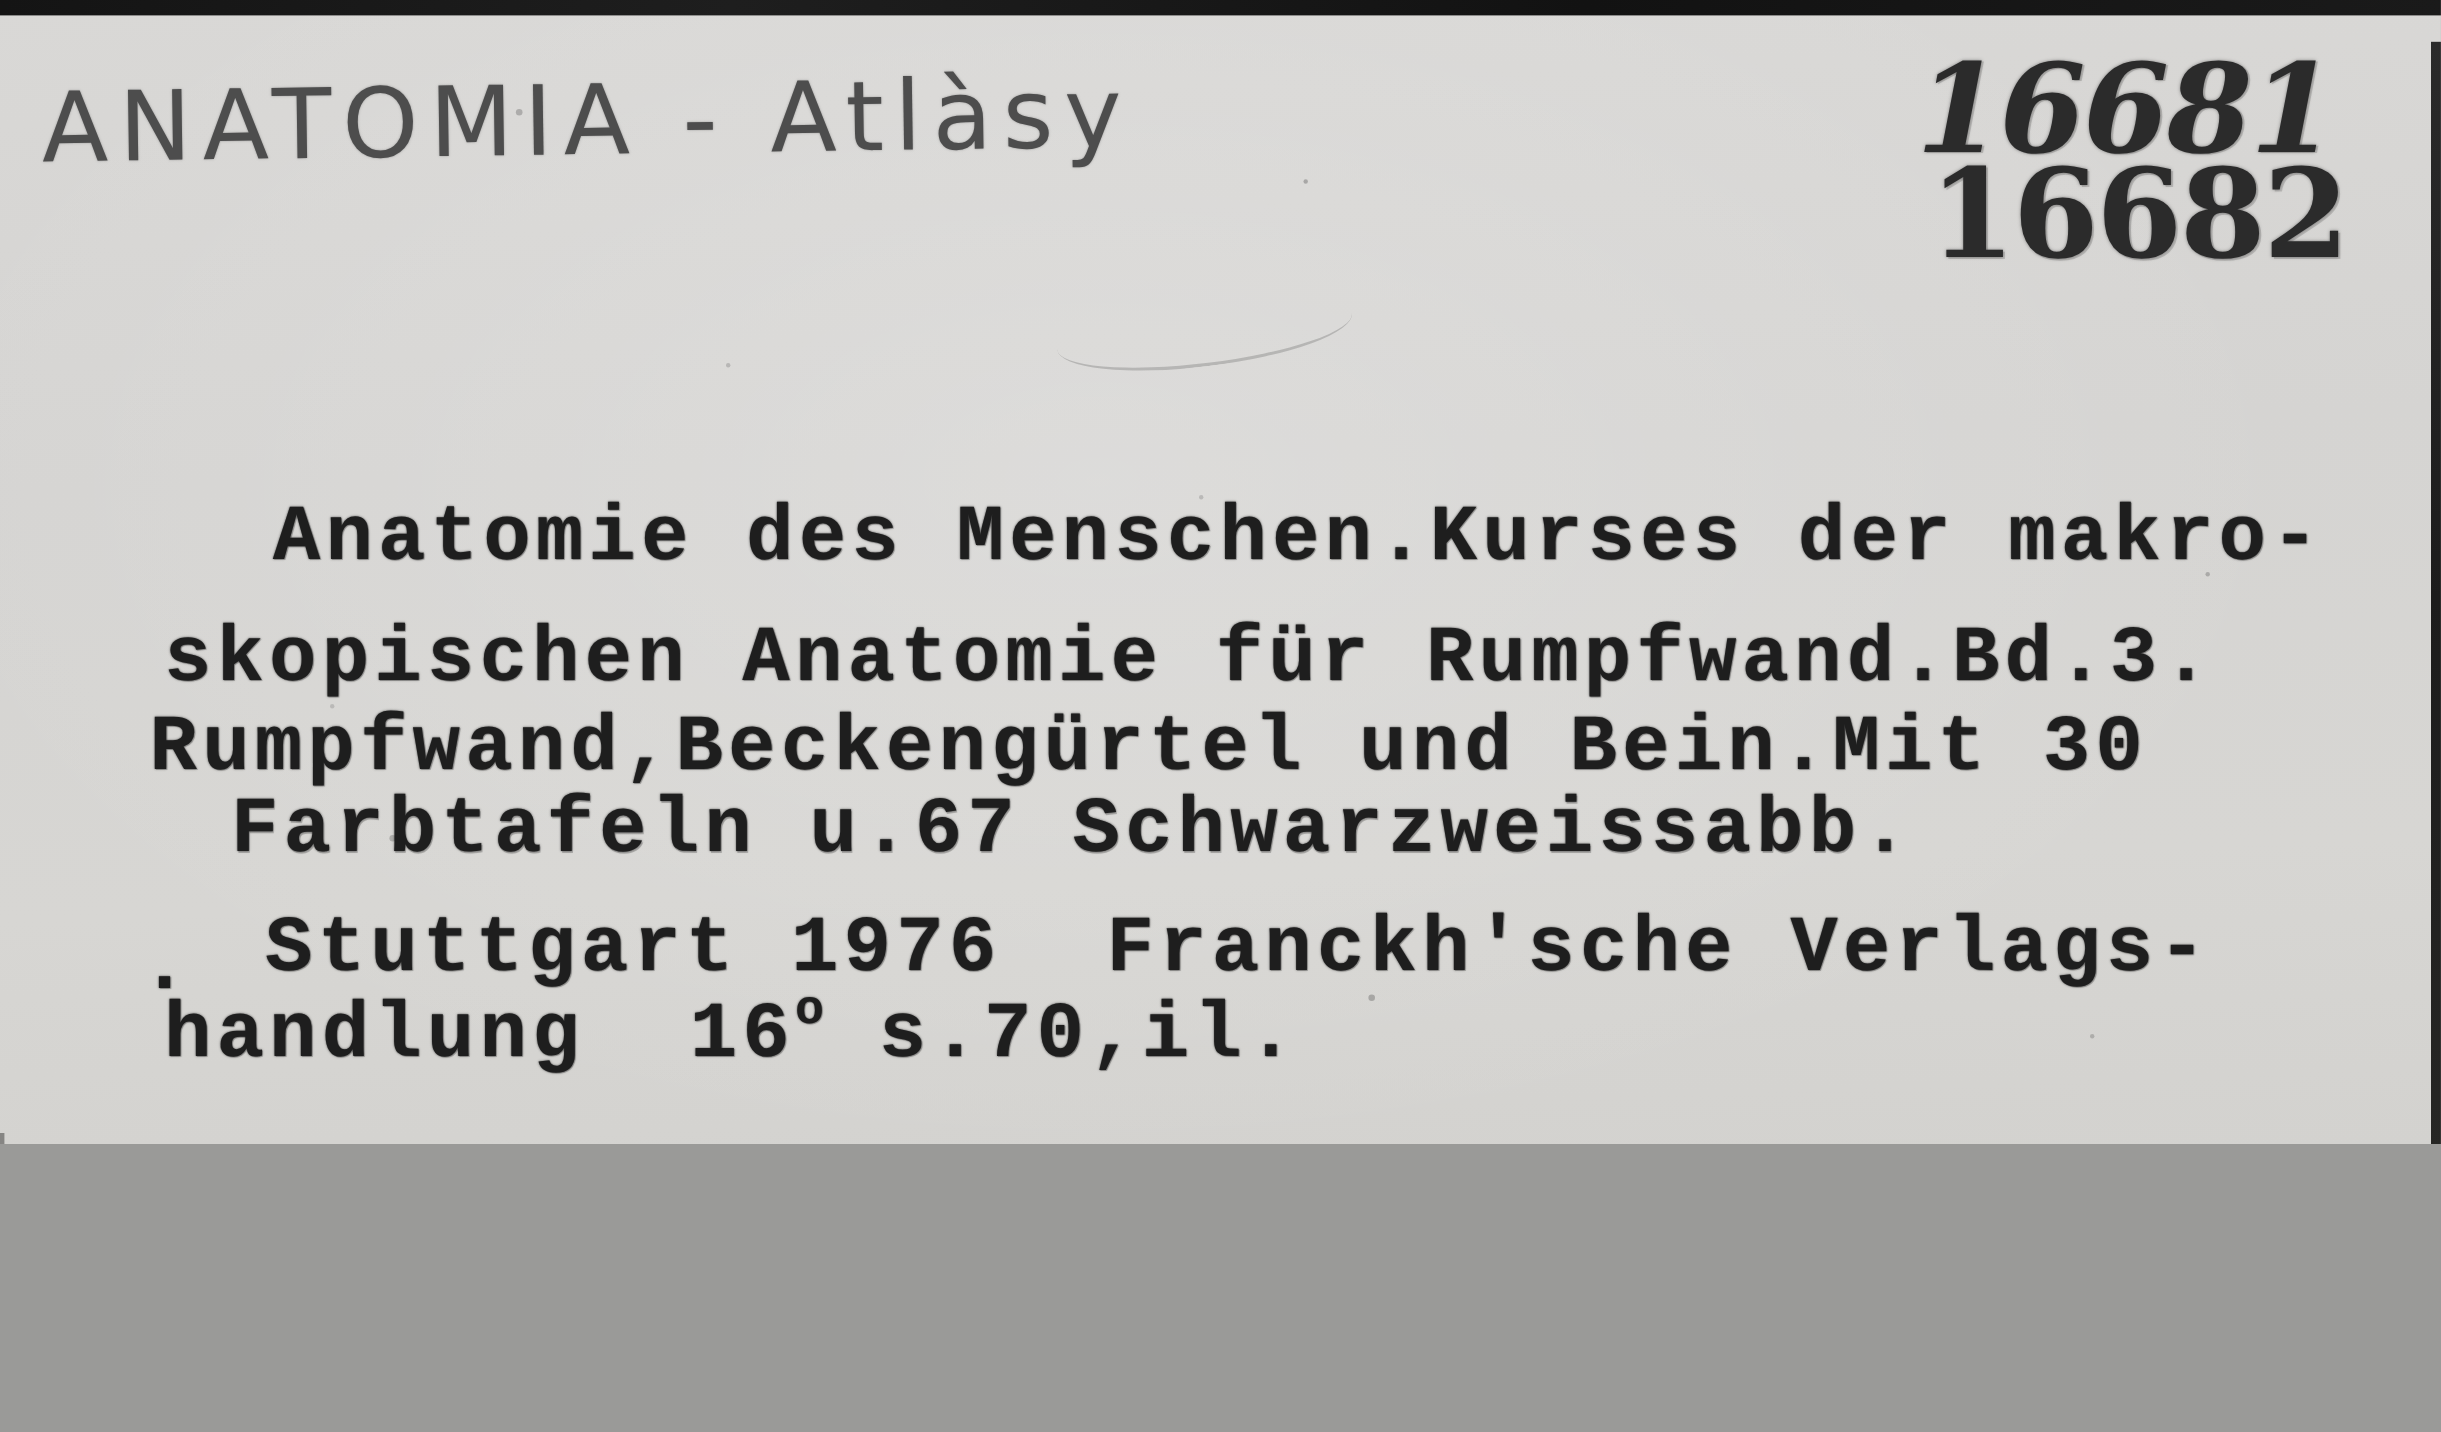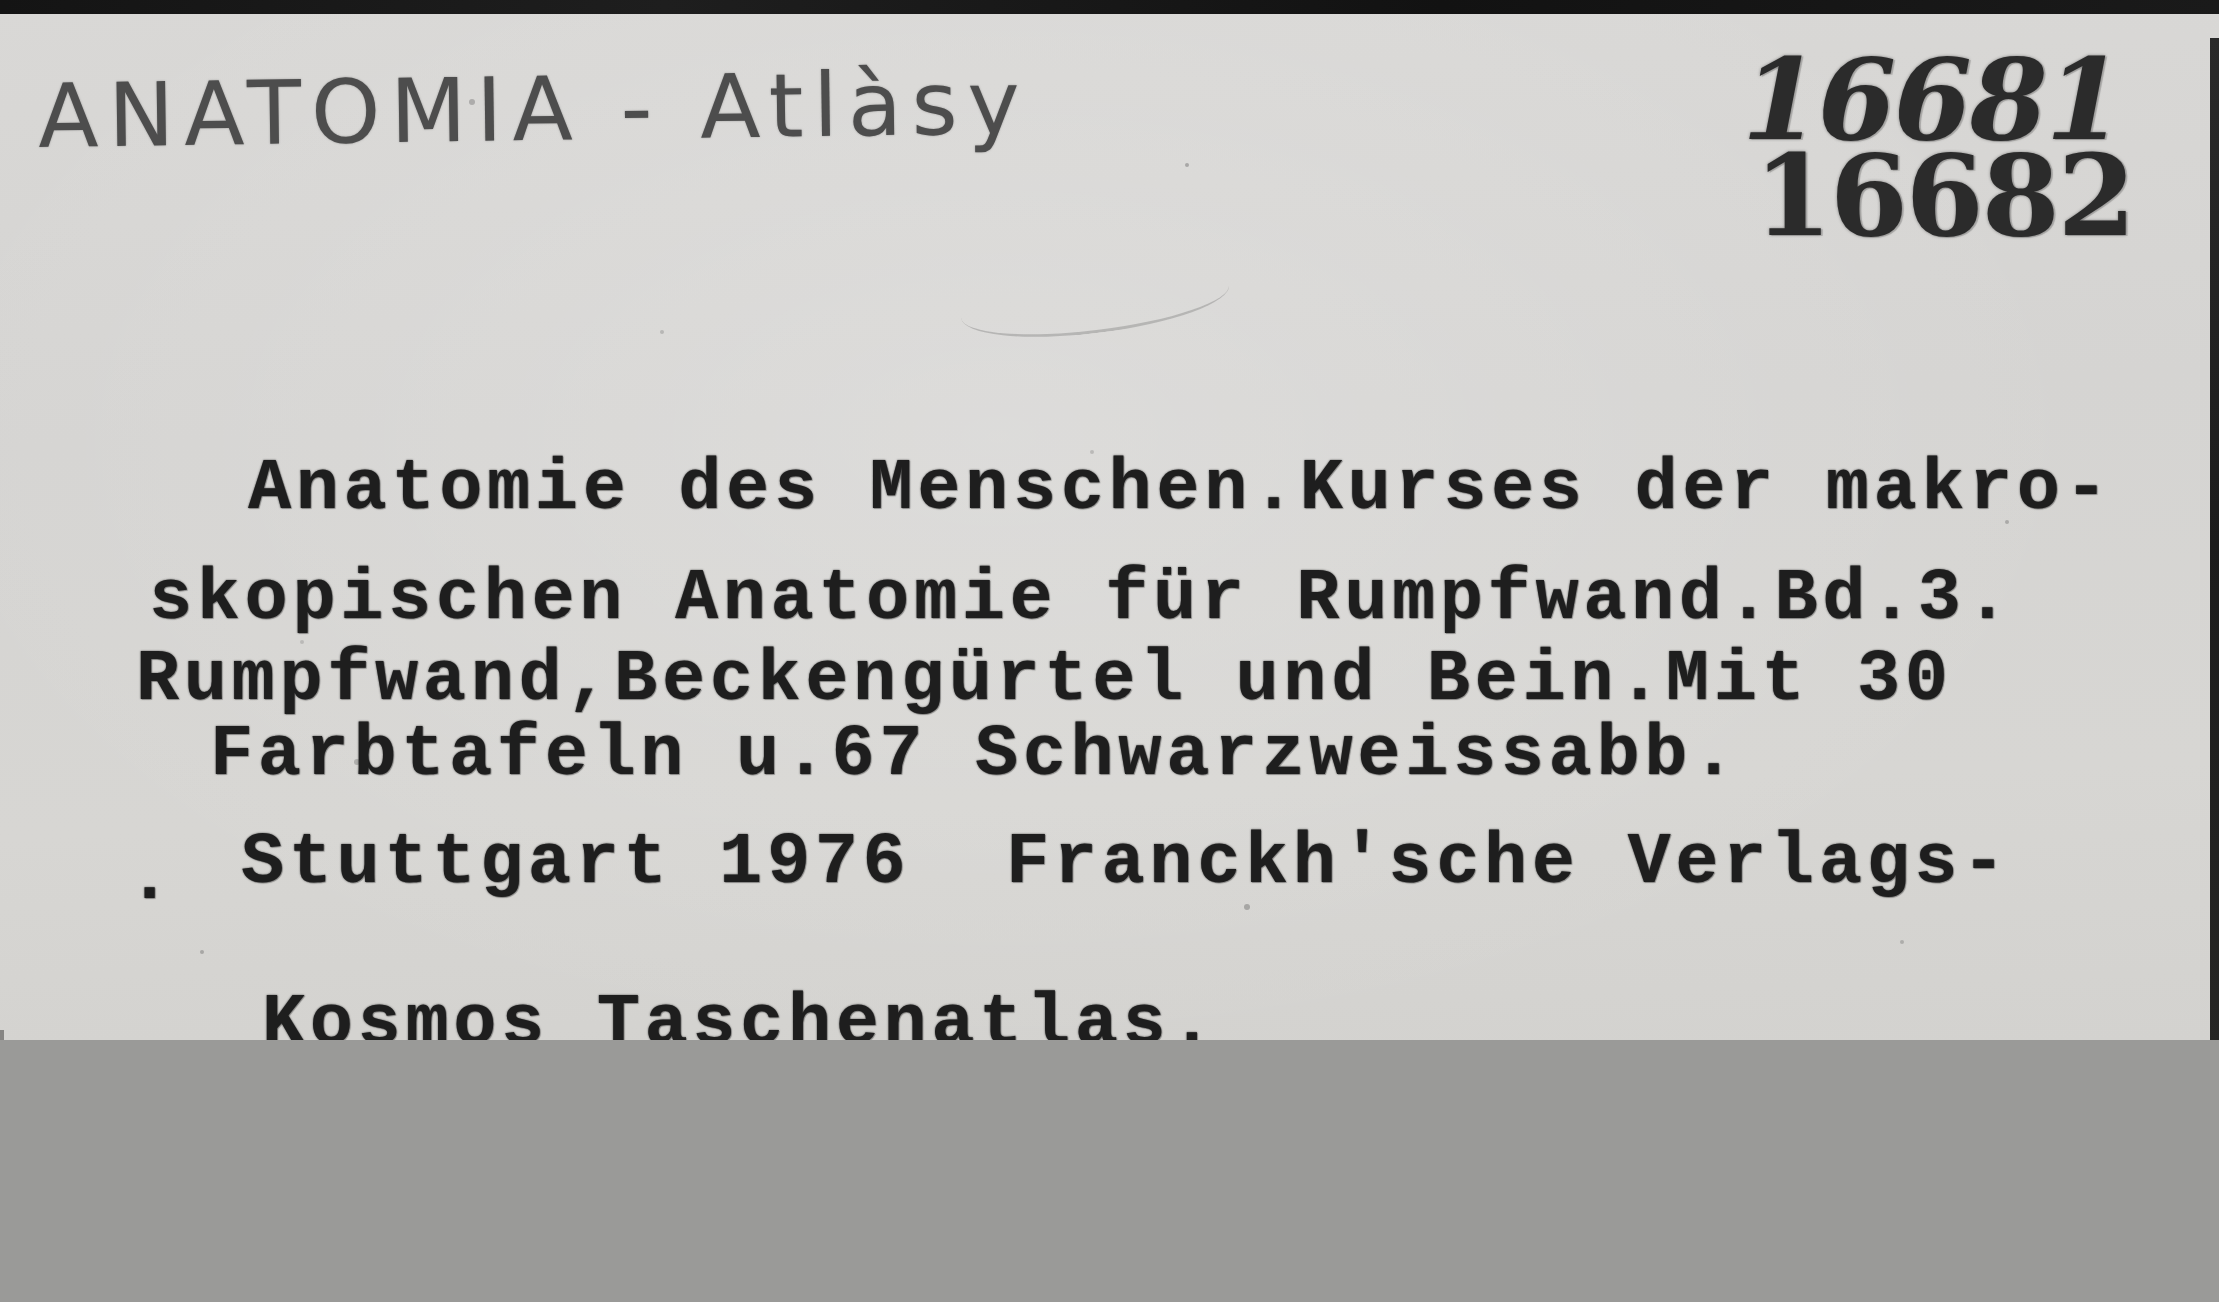--- a/index.html
+++ b/index.html
@@ -139,16 +139,16 @@
 
   <div class="type l-t1">Anatomie des Menschen.Kurses der makro-</div>
   <div class="type l-t2">skopischen Anatomie für Rumpfwand.Bd.3.</div>
   <div class="type l-t3">Rumpfwand,Beckengürtel und Bein.Mit 30</div>
   <div class="type l-t4">Farbtafeln u.67 Schwarzweissabb.</div>
 
   <div class="type l-straydot">.</div>
 
   <div class="type l-i1">Stuttgart 1976  Franckh'sche Verlags-</div>
 
+  <div class="type l-i2"><span>handlung  16</span><span class="sup">o</span><span> s.70,il.</span></div>
 
-  <div class="type l-series">Kosmos Taschenatlas.</div>
 
 </div>
 
 </body></html>

